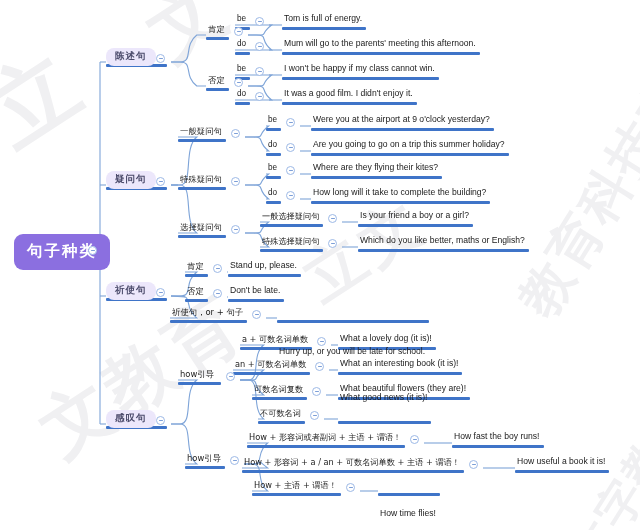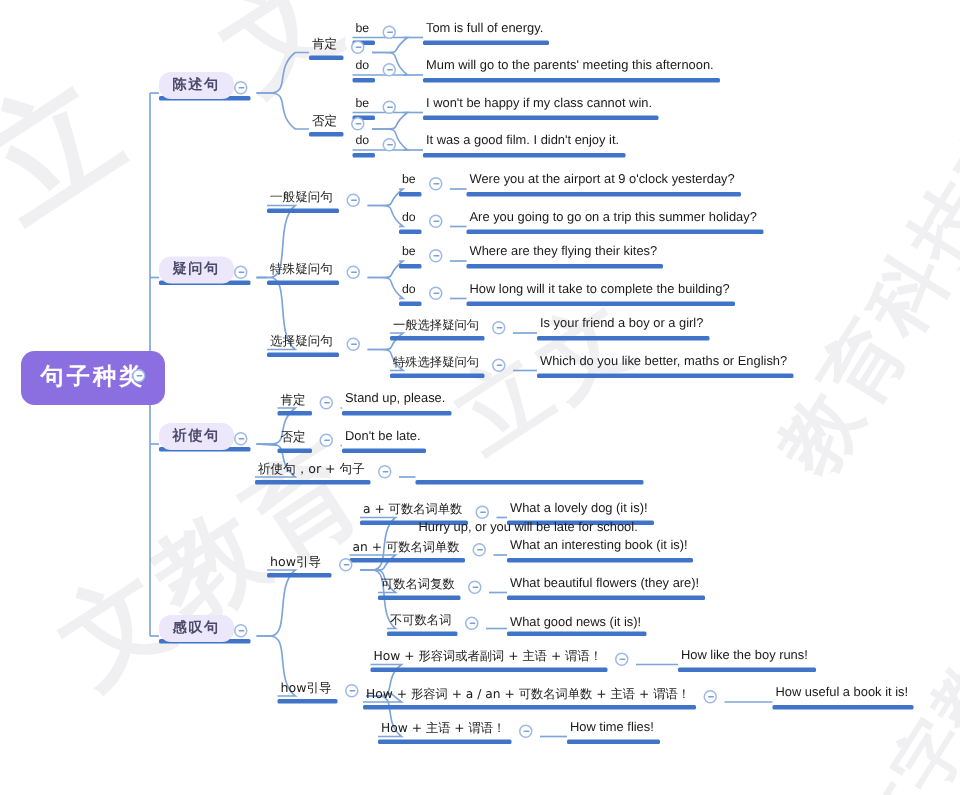--- a/index.html
+++ b/index.html
@@ -369,50 +369,50 @@
       <div class="tog" style="left: 312px; top: 386.5px;"></div>
       <div class="node" style="left: 338px; top: 384.4px;">
         <span class="lbl en" style="font-size: 8.6px;">What beautiful flowers (they are)!</span>
       </div>
       <div class="bar" style="position: absolute; left: 338px; top: 397px; width: 132px; background: rgb(63, 116, 200);"></div>
       <div class="node" style="left: 258px; top: 408.8px; justify-content: center;">
         <span class="lbl cn" style="font-size: 8.2px;">不可数名词</span>
       </div>
       <div class="bar" style="position: absolute; left: 258px; top: 421px; width: 47px; background: rgb(63, 116, 200);"></div>
       <div class="tog" style="left: 310px; top: 410.5px;"></div>
-      <div class="node" style="left: 338px; top: 410px; justify-content: center;">
+      <div class="node" style="left: 338px; top: 393px; justify-content: center;">
         <span class="lbl en" style="font-size: 8.6px;">What good news (it is)!</span>
       </div>
       <div class="bar" style="position: absolute; left: 338px; top: 421px; width: 93px; background: rgb(63, 116, 200);"></div>
       <div class="node" style="left: 185px; top: 453.6px;">
         <span class="lbl cn" style="font-size: 8.4px;">how引导</span>
       </div>
       <div class="bar" style="position: absolute; left: 185px; top: 466px; width: 40px; background: rgb(63, 116, 200);"></div>
       <div class="tog" style="left: 230px; top: 455.5px;"></div>
       <div class="node" style="left: 247px; top: 432.8px;">
         <span class="lbl cn" style="font-size: 8.2px;">How + 形容词或者副词 + 主语 + 谓语！</span>
       </div>
       <div class="bar" style="position: absolute; left: 247px; top: 445px; width: 158px; background: rgb(63, 116, 200);"></div>
       <div class="tog" style="left: 410px; top: 434.5px;"></div>
       <div class="node" style="left: 452px; top: 432.4px;">
-        <span class="lbl en" style="font-size: 8.6px;">How like the boy runs!</span>
+        <span class="lbl en" style="font-size: 8.6px;">How fast the boy runs!</span>
       </div>
       <div class="bar" style="position: absolute; left: 452px; top: 445px; width: 92px; background: rgb(63, 116, 200);"></div>
       <div class="node" style="left: 242px; top: 457.8px;">
         <span class="lbl cn" style="font-size: 8.2px;">How + 形容词 + a / an + 可数名词单数 + 主语 + 谓语！</span>
       </div>
       <div class="bar" style="position: absolute; left: 242px; top: 470px; width: 222px; background: rgb(63, 116, 200);"></div>
       <div class="tog" style="left: 469px; top: 459.5px;"></div>
       <div class="node" style="left: 515px; top: 457.4px;">
         <span class="lbl en" style="font-size: 8.6px;">How useful a book it is!</span>
       </div>
       <div class="bar" style="position: absolute; left: 515px; top: 470px; width: 94px; background: rgb(63, 116, 200);"></div>
       <div class="node" style="left: 252px; top: 480.8px; text-align: center;">
         <span class="lbl cn" style="font-size: 8.2px;">How + 主语 + 谓语！</span>
       </div>
       <div class="bar" style="position: absolute; left: 252px; top: 493px; width: 89px; background: rgb(63, 116, 200);"></div>
       <div class="tog" style="left: 346px; top: 482.5px;"></div>
       <div class="node" style="left: 378px; top: 480.4px;">
-        <span class="lbl en" style="font-size: 8.6px;">How time flies!</span>
+        <span class="lbl en" style="font-size: 8.6px; margin-top: 29px;">How time flies!</span>
       </div>
       <div class="bar" style="position: absolute; left: 378px; top: 493px; width: 62px; background: rgb(63, 116, 200);"></div>
     </div>
 </div>
 
 </body></html>

